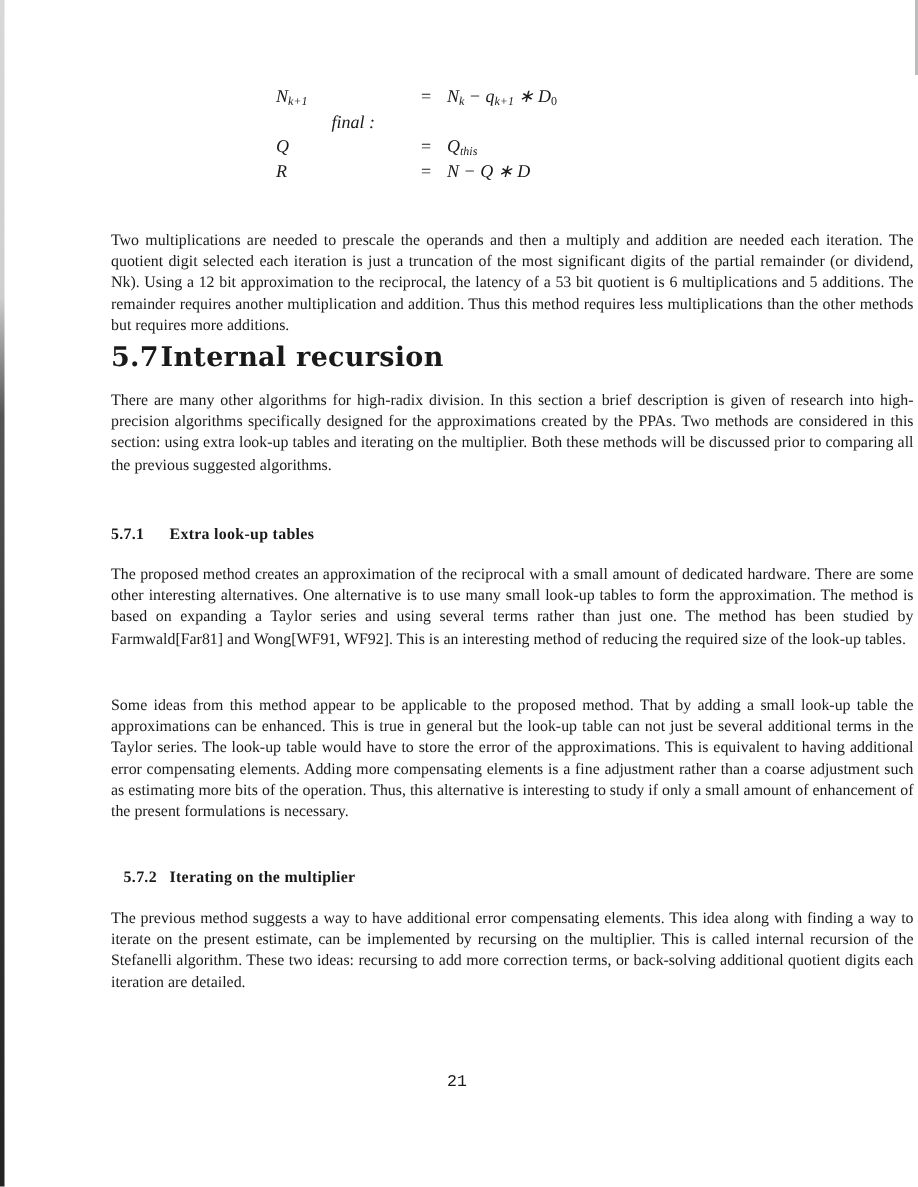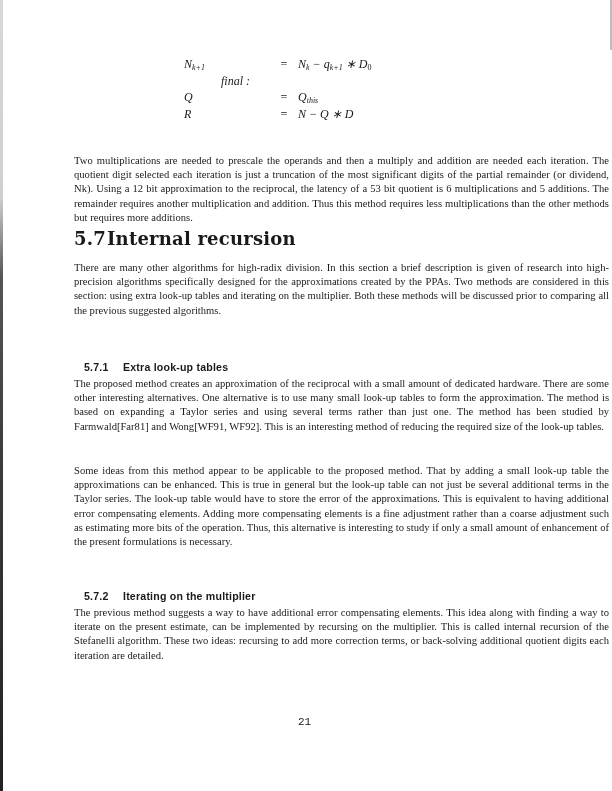--- a/index.html
+++ b/index.html
@@ -34,22 +34,22 @@
     .para {
       position: absolute; left: 0; width: 535px; margin: 0;
       text-align: justify; text-align-last: left;
     }
     .h2 {
       position: absolute; left: 0; margin: 0;
       font-family: "DejaVu Serif", serif; font-weight: bold;
       font-size: 18px; letter-spacing: 0.2px;
     }
     .h3 {
-      position: absolute; left: 0; margin: 10px;
-      font-family: Liberation Sans, sans-serif; font-weight: bold;
+      position: absolute; left: 0; margin: 0;
+      font-family: Liberation Serif, serif; font-weight: bold;
       font-size: 10.6px; letter-spacing: 0.2px;
     }
     .num { display: inline-block; }
     .h2 .num { width: 33px; }
     .h3 .num { width: 39px; }
     .page-number {
       position: absolute; left: 298px; top: 716px;
       font-family: Liberation Mono, monospace; font-size: 11px;
     }
   </style>
@@ -88,19 +88,19 @@
     <span class="num">5.7</span><span>Internal recursion</span>
   </h2>
   <p class="para" style="top:261px;">There are many other algorithms for high-radix division. In this section a brief description is given of research into high-precision algorithms specifically designed for the approximations created by the PPAs. Two methods are considered in this section: using extra look-up tables and iterating on the multiplier. Both these methods will be discussed prior to comparing all the previous suggested algorithms.</p>
 
   <h3 class="h3" style="top:350px;">
     <span class="num">5.7.1</span><span>Extra look-up tables</span>
   </h3>
   <p class="para" style="top:377px;">The proposed method creates an approximation of the reciprocal with a small amount of dedicated hardware. There are some other interesting alternatives. One alternative is to use many small look-up tables to form the approximation. The method is based on expanding a Taylor series and using several terms rather than just one. The method has been studied by Farmwald[Far81] and Wong[WF91, WF92]. This is an interesting method of reducing the required size of the look-up tables.</p>
   <p class="para" style="top:464px;">Some ideas from this method appear to be applicable to the proposed method. That by adding a small look-up table the approximations can be enhanced. This is true in general but the look-up table can not just be several additional terms in the Taylor series. The look-up table would have to store the error of the approximations. This is equivalent to having additional error compensating elements. Adding more compensating elements is a fine adjustment rather than a coarse adjustment such as estimating more bits of the operation. Thus, this alternative is interesting to study if only a small amount of enhancement of the present formulations is necessary.</p>
 
-  <h3 class="h3" style="top:579px;">
+  <h3 class="h3" style="top:579px;text-align:center;">
     <span class="num">5.7.2</span><span>Iterating on the multiplier</span>
   </h3>
   <p class="para" style="top:606px;">The previous method suggests a way to have additional error compensating elements. This idea along with finding a way to iterate on the present estimate, can be implemented by recursing on the multiplier. This is called internal recursion of the Stefanelli algorithm. These two ideas: recursing to add more correction terms, or back-solving additional quotient digits each iteration are detailed.</p>
 </div>
 
 <div class="page-number">21</div>
 
 </body></html>

